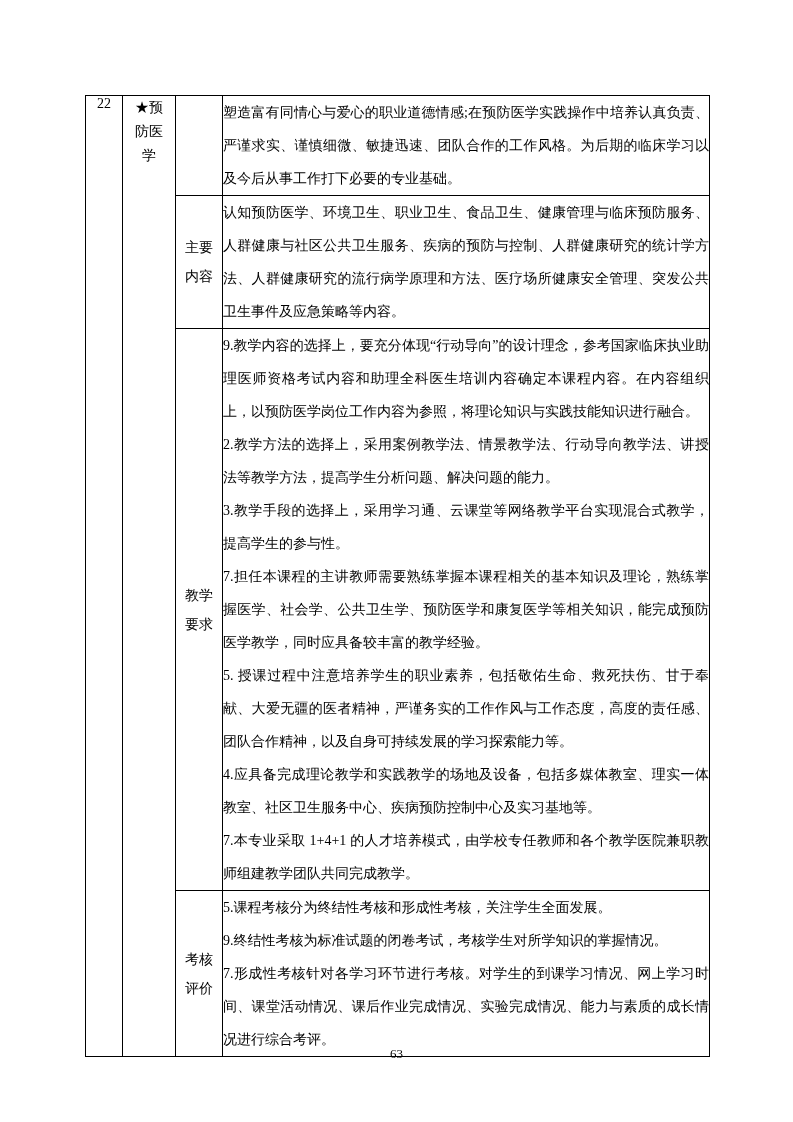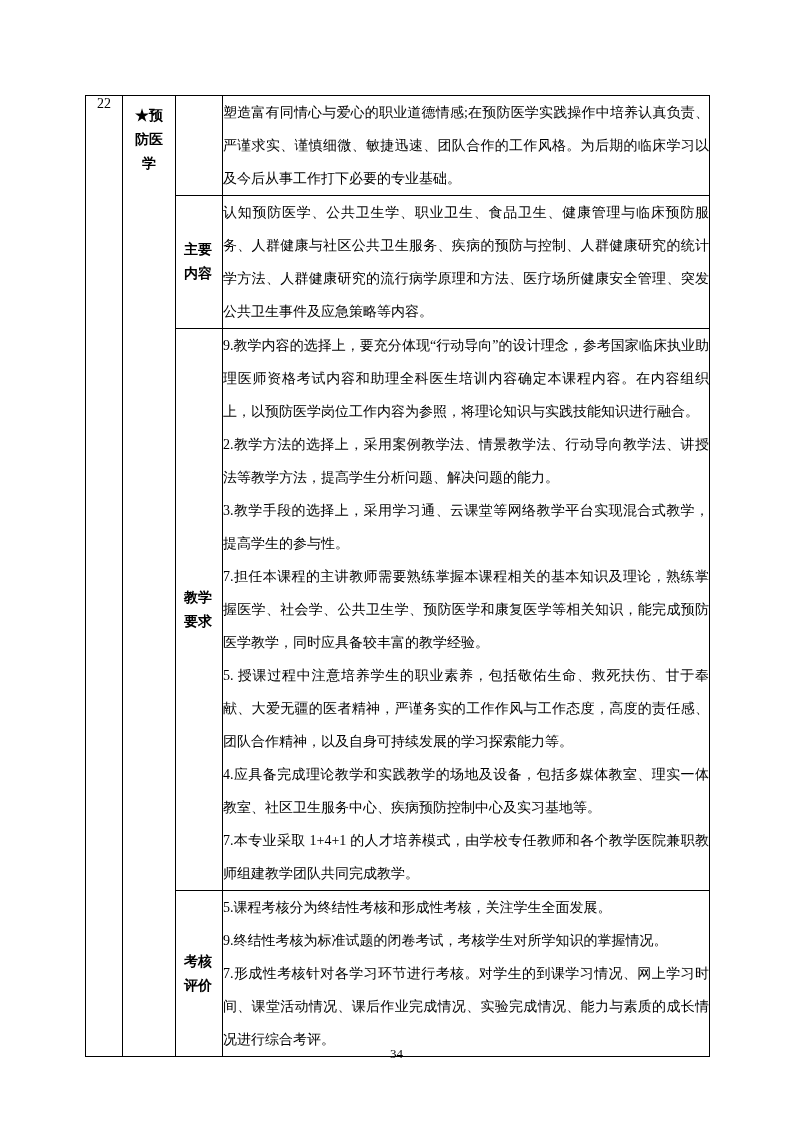--- a/index.html
+++ b/index.html
@@ -39,31 +39,30 @@
     width: 52px;
     vertical-align: top;
     text-align: center;
     font-size: 14px;
     line-height: 24px;
     padding-top: 120px;
   }
   td.col-name .wrap-narrow,
   td.col-label .wrap-narrow {
     width: 30px;
-    margin: 8px auto;
+    margin: 0 auto;
     word-break: break-all;
     overflow-wrap: break-word;
-    font-weight: bold;
   }
   td.col-label {
     width: 46px;
     vertical-align: middle;
-    text-align: left;
+    text-align: center;
     font-size: 14px;
-    line-height: 24px;
+    line-height: 29px;
   }
   td.col-content {
     vertical-align: top;
     font-size: 14px;
     line-height: 33px;
     padding: 6px 9px;
     text-align: justify;
     text-justify: inter-character;
   }
   td.col-content p {
@@ -98,21 +97,21 @@
         <td class="col-content">
           <p>塑造富有同情心与爱心的职业道德情感;在预防医学实践操作中培养认真负责、严谨求实、谨慎细微、敏捷迅速、团队合作的工作风格。为后期的临床学习以及今后从事工作打下必要的专业基础。</p>
         </td>
       </tr>
 
       <tr>
         <td class="col-label">
           <div class="wrap-narrow">主要内容</div>
         </td>
         <td class="col-content">
-          <p>认知预防医学、公共卫生学、职业卫生、食品卫生、健康管理与临床预防服务、人群健康与社区公共卫生服务、疾病的预防与控制、人群健康研究的统计学方法、人群健康研究的流行病学原理和方法、医疗场所健康安全管理、突发公共卫生事件及应急策略等内容。</p>
+          <p>认知预防医学、环境卫生、职业卫生、食品卫生、健康管理与临床预防服务、人群健康与社区公共卫生服务、疾病的预防与控制、人群健康研究的统计学方法、人群健康研究的流行病学原理和方法、医疗场所健康安全管理、突发公共卫生事件及应急策略等内容。</p>
         </td>
       </tr>
 
       <tr>
         <td class="col-label">
           <div class="wrap-narrow">教学要求</div>
         </td>
         <td class="col-content">
           <p>9.教学内容的选择上，要充分体现“行动导向”的设计理念，参考国家临床执业助理医师资格考试内容和助理全科医生培训内容确定本课程内容。在内容组织上，以预防医学岗位工作内容为参照，将理论知识与实践技能知识进行融合。</p>
           <p>2.教学方法的选择上，采用案例教学法、情景教学法、行动导向教学法、讲授法等教学方法，提高学生分析问题、解决问题的能力。</p>
@@ -130,15 +129,15 @@
         </td>
         <td class="col-content">
           <p>5.课程考核分为终结性考核和形成性考核，关注学生全面发展。</p>
           <p>9.终结性考核为标准试题的闭卷考试，考核学生对所学知识的掌握情况。</p>
           <p>7.形成性考核针对各学习环节进行考核。对学生的到课学习情况、网上学习时间、课堂活动情况、课后作业完成情况、实验完成情况、能力与素质的成长情况进行综合考评。</p>
         </td>
       </tr>
     </tbody>
   </table>
 
-  <div class="footer-pagenum">34</div>
+  <div class="footer-pagenum">63</div>
 
 </div>
 
 </body></html>

